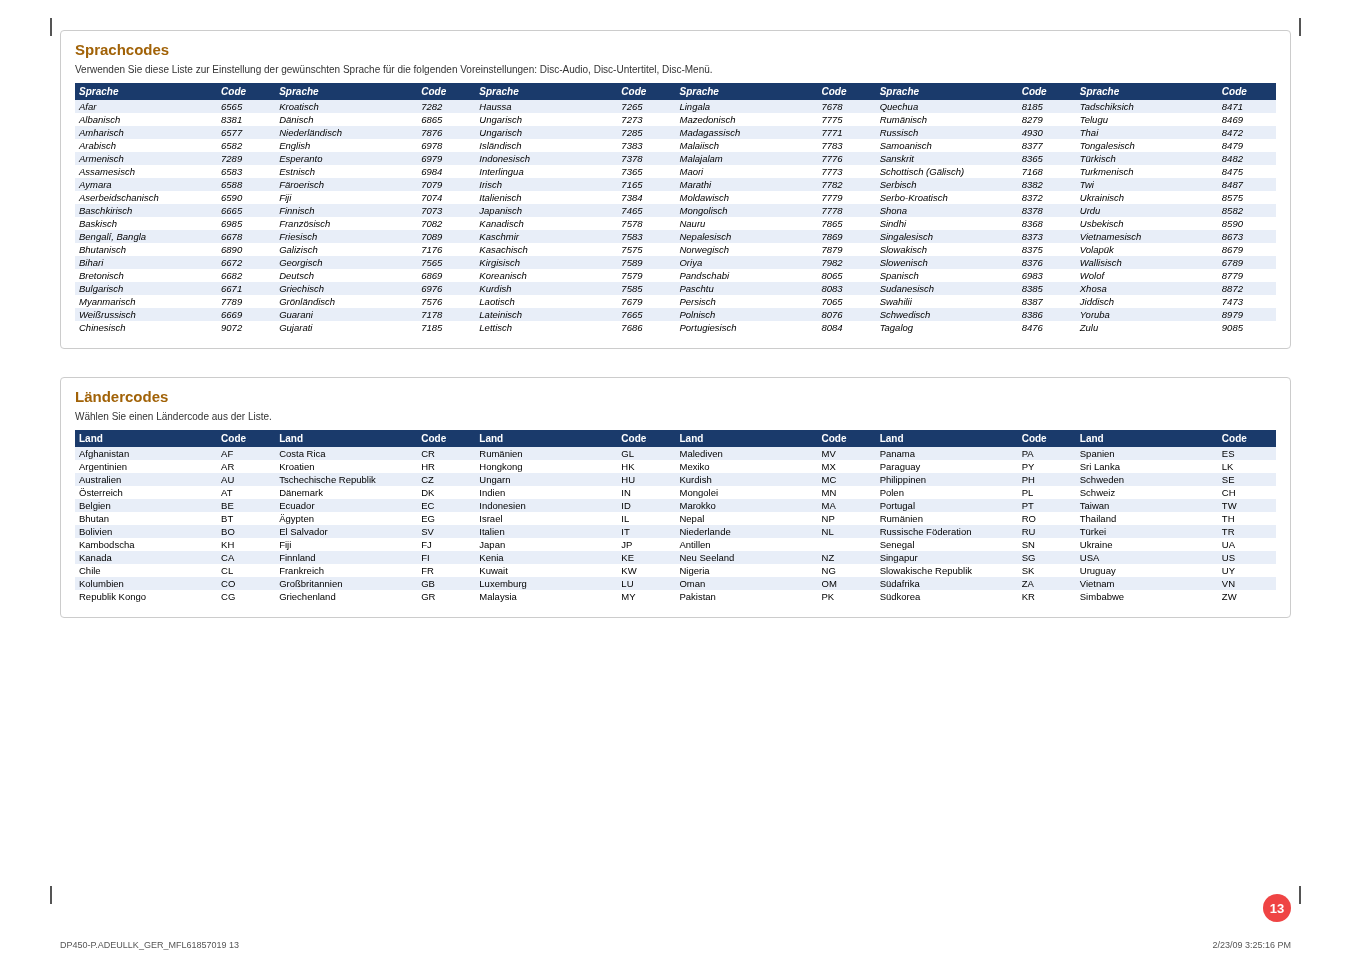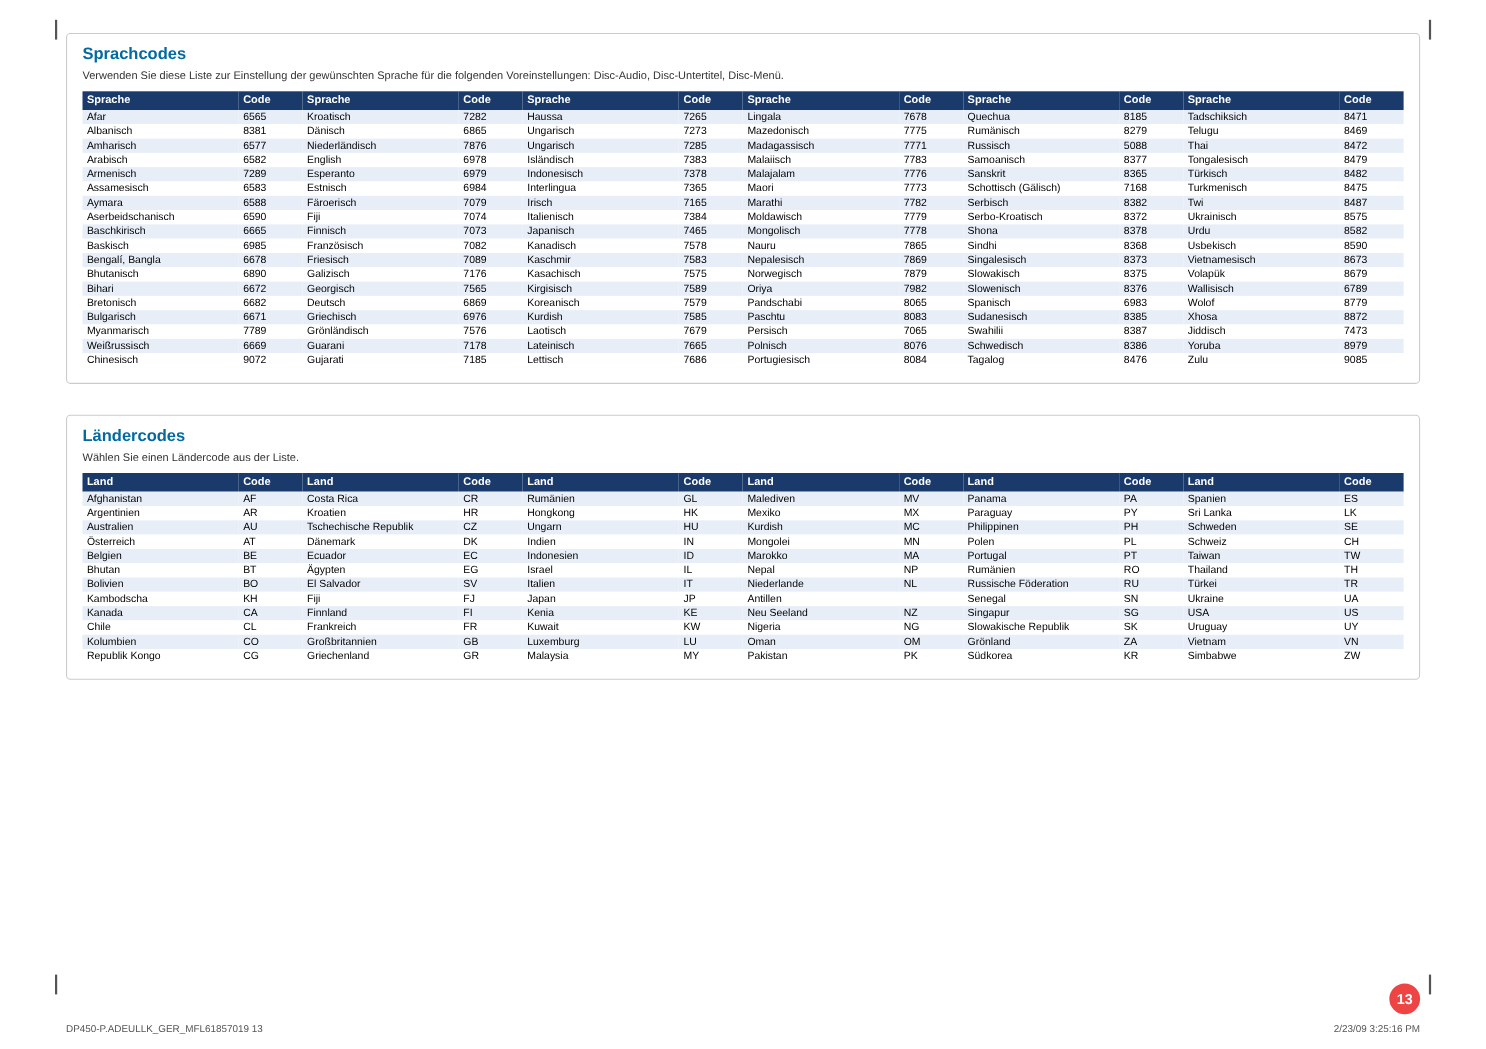--- a/index.html
+++ b/index.html
@@ -21,21 +21,21 @@
     .section {
       border: 1px solid #ccc;
       border-radius: 4px;
       margin-bottom: 28px;
       padding: 10px 14px 14px 14px;
     }
 
     .section-title {
       font-size: 15px;
       font-weight: bold;
-      color: #0369a1;
+      color: #a16207;
       margin-bottom: 6px;
     }
 
     .section-desc {
       font-size: 10px;
       color: #333;
       margin-bottom: 8px;
     }
 
     
@@ -84,21 +84,21 @@
       display: flex;
       align-items: center;
       justify-content: center;
       font-size: 13px;
       font-weight: bold;
     }
 
     
     .footer {
       position: absolute;
-      bottom: 14px;
+      bottom: 4px;
       left: 60px;
       font-size: 9px;
       color: #555;
       display: flex;
       justify-content: space-between;
       width: calc(100% - 120px);
     }
 
     
     .corner-mark {
@@ -108,20 +108,21 @@
       background: #555;
     }
     .corner-mark-top-left { top: 18px; left: 50px; }
     .corner-mark-bottom-left { bottom: 50px; left: 50px; }
     .corner-mark-top-right { top: 18px; right: 50px; }
     .corner-mark-bottom-right { bottom: 50px; right: 50px; }
 
     
     .sprach-table-wrap {
       overflow: visible;
+      font-style: italic;
     }
   </style>
 </head>
 <body>
 
 <div class="page">
 
   <div class="corner-mark corner-mark-top-left"></div>
   <div class="corner-mark corner-mark-bottom-left"></div>
   <div class="corner-mark corner-mark-top-right"></div>
@@ -180,21 +181,21 @@
             <tr>
               <td>Amharisch</td>
               <td>6577</td>
               <td>Niederländisch</td>
               <td>7876</td>
               <td>Ungarisch</td>
               <td>7285</td>
               <td>Madagassisch</td>
               <td>7771</td>
               <td>Russisch</td>
-              <td>5088</td>
+              <td>4930</td>
               <td>Thai</td>
               <td>8472</td>
             </tr>
             <tr>
               <td>Arabisch</td>
               <td>6582</td>
               <td>English</td>
               <td>6978</td>
               <td>Isländisch</td>
               <td>7383</td>
@@ -569,21 +570,21 @@
           </tr>
           <tr>
             <td>Kolumbien</td>
             <td>CO</td>
             <td>Großbritannien</td>
             <td>GB</td>
             <td>Luxemburg</td>
             <td>LU</td>
             <td>Oman</td>
             <td>OM</td>
-            <td>Grönland</td>
+            <td>Südafrika</td>
             <td>ZA</td>
             <td>Vietnam</td>
             <td>VN</td>
           </tr>
           <tr>
             <td>Republik Kongo</td>
             <td>CG</td>
             <td>Griechenland</td>
             <td>GR</td>
             <td>Malaysia</td>

